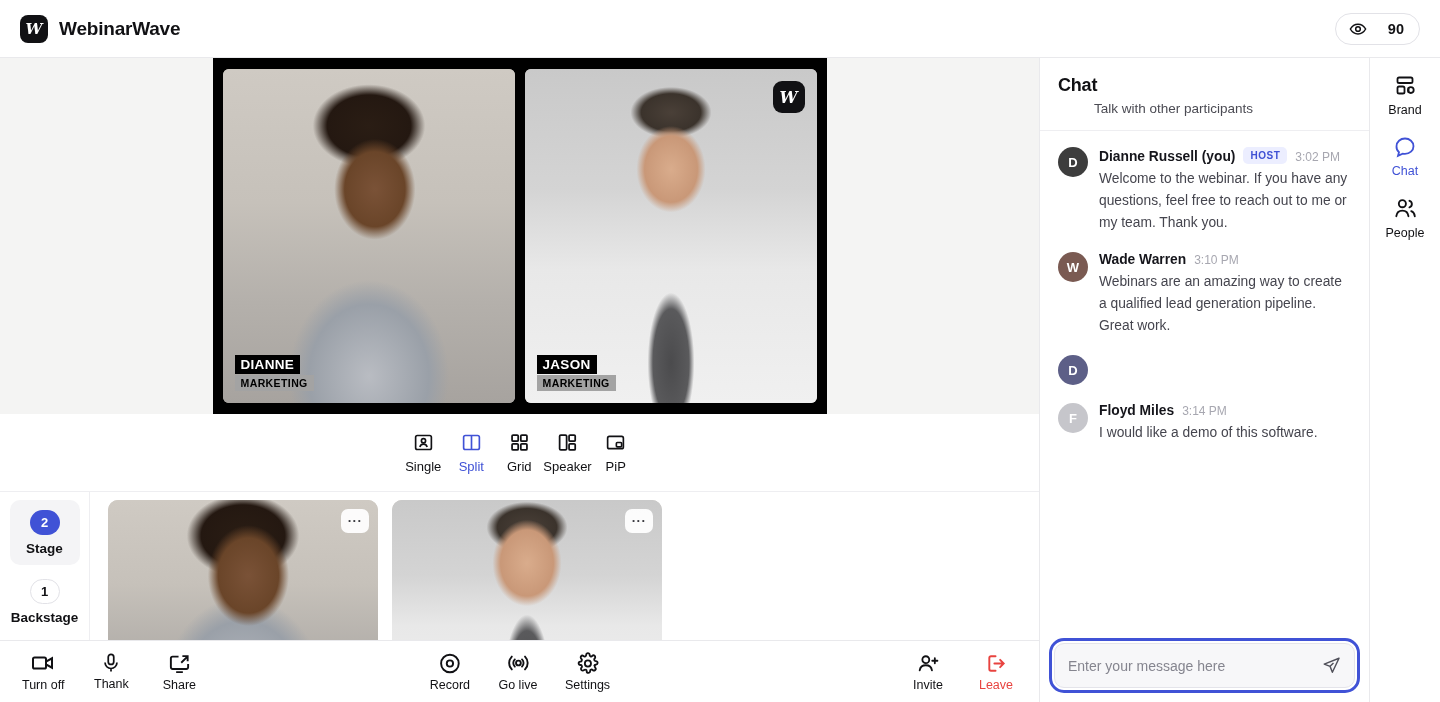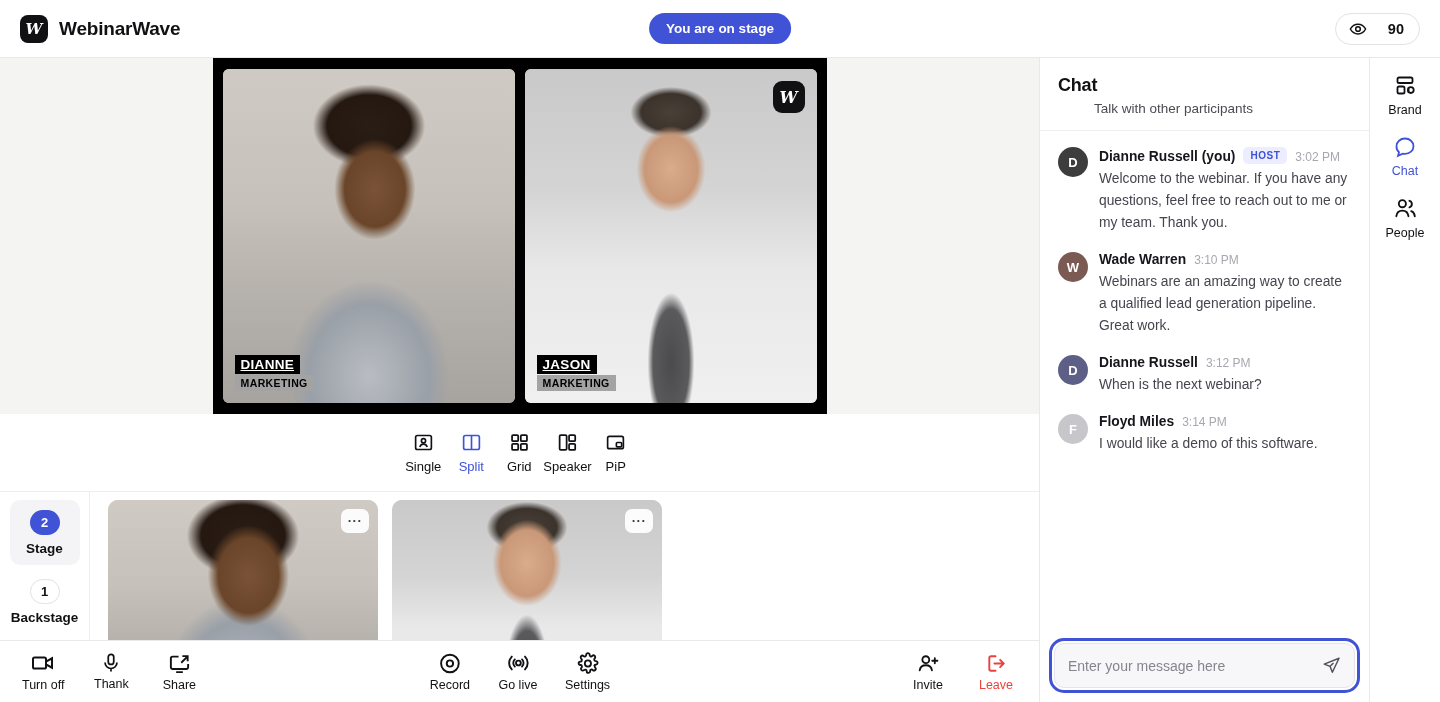--- a/index.html
+++ b/index.html
@@ -85,21 +85,20 @@
       radial-gradient(ellipse 48px 60px at 50% 30%, #d9ac8c 0%, #c99878 55%, rgba(201,152,120,0) 72%),
       radial-gradient(ellipse 54px 34px at 50% 13%, #4a4038 0%, #3b332c 55%, rgba(59,51,44,0) 75%),
       radial-gradient(ellipse 30px 90px at 50% 88%, #4b4b4d 0%, #5a5a5c 60%, rgba(90,90,92,0) 78%),
       linear-gradient(180deg, #c9c9c9 0%, #d4d4d4 36%, #e8e8e8 60%, #f0f0f0 100%);
   }
   .tile-labels { position: absolute; left: 12px; bottom: 12px; }
   .lbl-name {
     display: inline-block; background: #000; color: #fff;
     font-size: 13.5px; font-weight: 700; letter-spacing: 0.3px;
     padding: 2px 6px;
-    text-decoration: underline;
   }
   .lbl-role {
     display: block; background: #a3a3a3; color: #000;
     font-size: 10.5px; font-weight: 700; letter-spacing: 0.4px;
     padding: 2px 6px; width: max-content; margin-top: 1px;
   }
   .tile-watermark {
     position: absolute; right: 12px; top: 12px;
     width: 32px; height: 32px; border-radius: 9px;
     background: #111114; color: #fff;
@@ -250,21 +249,20 @@
 <body>
 
 <div class="app">
 
   <div class="header">
     <div class="brand">
       <div class="brand-logo">W</div>
       <div class="brand-name">WebinarWave</div>
     </div>
 
-    <div class="stage-badge">You are on stage</div>
 
     <div class="viewers">
       <span>
         <svg width="18" height="18" viewBox="0 0 24 24" fill="none" stroke="#111114" stroke-width="2">
           <path d="M1.8 12S5.5 5.5 12 5.5 22.2 12 22.2 12 18.5 18.5 12 18.5 1.8 12 1.8 12Z"></path>
           <circle cx="12" cy="12" r="3.1"></circle>
         </svg>
       </span>
       <span class="count">90</span>
     </div>
@@ -515,27 +513,20 @@
             <div class="msg-top">
               <span class="msg-author">Wade Warren</span>
               <span class="msg-time">3:10 PM</span>
             </div>
             <div class="msg-text">Webinars are an amazing way to create a qualified lead generation pipeline. Great work.</div>
           </div>
         </div>
 
         <div class="msg">
           <div class="avatar" style="background:#5d5f87">D</div>
-          <div class="msg-body">
-            <div class="msg-top">
-              <span class="msg-author">Dianne Russell</span>
-              <span class="msg-time">3:12 PM</span>
-            </div>
-            <div class="msg-text">When is the next webinar?</div>
-          </div>
         </div>
 
         <div class="msg">
           <div class="avatar" style="background:#c6c6cb">F</div>
           <div class="msg-body">
             <div class="msg-top">
               <span class="msg-author">Floyd Miles</span>
               <span class="msg-time">3:14 PM</span>
             </div>
             <div class="msg-text">I would like a demo of this software.</div>

